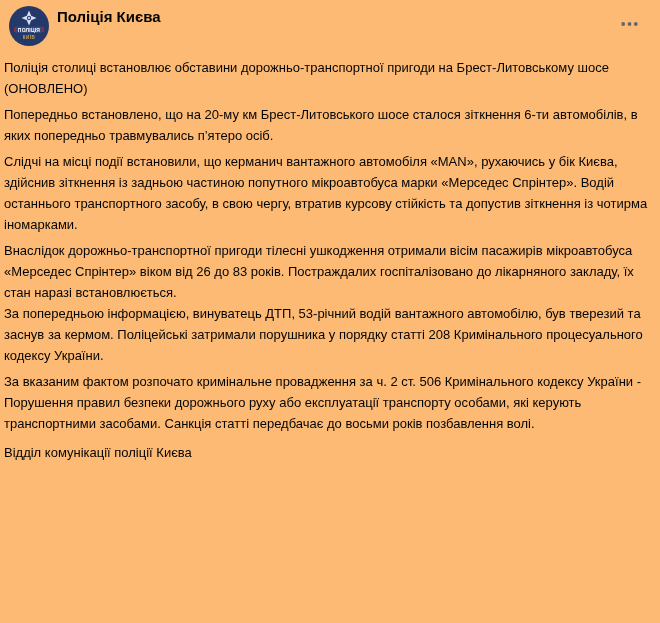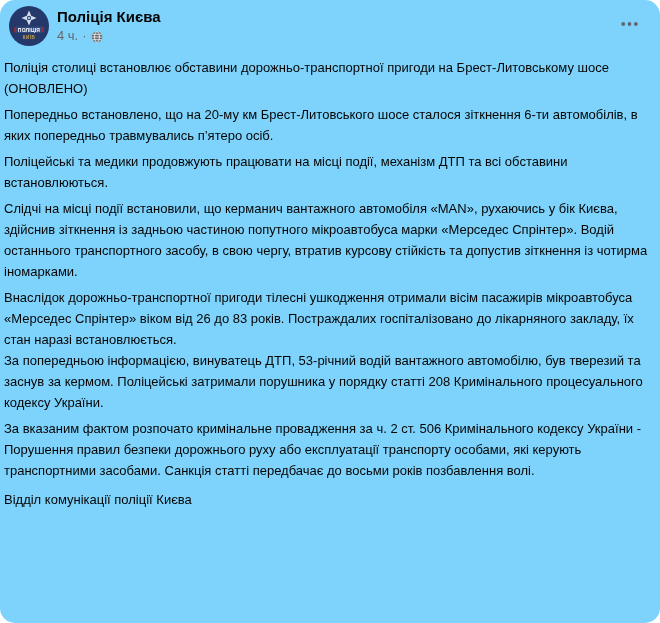--- a/index.html
+++ b/index.html
@@ -10,23 +10,22 @@
   body {
     width: 660px;
     height: 623px;
     overflow: hidden;
     font-family: "Liberation Sans", sans-serif;
     color: #050505;
   }
   .post {
     width: 100%;
     height: 100%;
-    background: #7dd3fc;
+    background: #fdba74;
     box-sizing: border-box;
-    border-radius: 15px;
   }
   
   .post-header {
     display: flex;
     align-items: flex-start;
     padding: 6px 16px 4px 9px;
   }
   .avatar {
     width: 40px;
     height: 40px;
@@ -101,51 +100,35 @@
         <rect x="6.5" y="20.5" width="27" height="6.5" rx="1" fill="#31497f"></rect>
         <rect x="5" y="21.2" width="2.2" height="5" fill="#8b2d3c"></rect>
         <rect x="32.8" y="21.2" width="2.2" height="5" fill="#8b2d3c"></rect>
         <text x="20" y="25.7" text-anchor="middle" font-family="Liberation Sans, sans-serif" font-size="5" font-weight="bold" fill="#ffffff" letter-spacing="0.2">ПОЛІЦІЯ</text>
         <text x="20" y="32.8" text-anchor="middle" font-family="Liberation Sans, sans-serif" font-size="4.6" font-weight="bold" fill="#c9a353" letter-spacing="0.5">КИЇВ</text>
       </svg>
     </div>
 
     <div class="head-text">
       <span class="author">Поліція Києва</span>
-      <div class="meta">
-        <span class="timestamp">4 ч.</span>
-        <span>·</span>
-        <span class="globe-icon">
-          <svg width="12" height="12" viewBox="0 0 16 16">
-            <circle cx="8" cy="8" r="7.2" fill="#65676b"></circle>
-            <g stroke="#ffffff" stroke-width="1" fill="none">
-              <ellipse cx="8" cy="8" rx="3.2" ry="7.2"></ellipse>
-              <line x1="0.8" y1="8" x2="15.2" y2="8"></line>
-              <line x1="1.6" y1="4.4" x2="14.4" y2="4.4"></line>
-              <line x1="1.6" y1="11.6" x2="14.4" y2="11.6"></line>
-            </g>
-          </svg>
-        </span>
-      </div>
     </div>
 
     <button class="options-btn">
       <svg width="17" height="8" viewBox="0 0 17 8">
         <circle cx="2.2" cy="4" r="1.9" fill="#606770"></circle>
         <circle cx="8.5" cy="4" r="1.9" fill="#606770"></circle>
         <circle cx="14.8" cy="4" r="1.9" fill="#606770"></circle>
       </svg>
     </button>
 
   </div>
 
   <div class="post-text">
     <div class="para">Поліція столиці встановлює обставини дорожньо-транспортної пригоди на Брест-Литовському шосе (ОНОВЛЕНО)</div>
     <div class="para">Попередньо встановлено, що на 20-му км Брест-Литовського шосе сталося зіткнення 6-ти автомобілів, в яких попередньо травмувались п’ятеро осіб.</div>
-    <div class="para">Поліцейські та медики продовжують працювати на місці події, механізм ДТП та всі обставини встановлюються.</div>
     <div class="para">Слідчі на місці події встановили, що керманич вантажного автомобіля «MAN», рухаючись у бік Києва, здійснив зіткнення із задньою частиною попутного мікроавтобуса марки «Мерседес Спрінтер». Водій останнього транспортного засобу, в свою чергу, втратив курсову стійкість та допустив зіткнення із чотирма іномарками.</div>
     <div class="para">Внаслідок дорожньо-транспортної пригоди тілесні ушкодження отримали вісім пасажирів мікроавтобуса «Мерседес Спрінтер» віком від 26 до 83 років. Постраждалих госпіталізовано до лікарняного закладу, їх стан наразі встановлюється.
 За попередньою інформацією, винуватець ДТП, 53-річний водій вантажного автомобілю, був тверезий та заснув за кермом. Поліцейські затримали порушника у порядку статті 208 Кримінального процесуального кодексу України.</div>
     <div class="para">За вказаним фактом розпочато кримінальне провадження за ч. 2 ст. 506 Кримінального кодексу України - Порушення правил безпеки дорожнього руху або експлуатації транспорту особами, які керують транспортними засобами. Санкція статті передбачає до восьми років позбавлення волі.</div>
     <div class="para">Відділ комунікації поліції Києва</div>
   </div>
 
 </div>
 
 </body></html>

